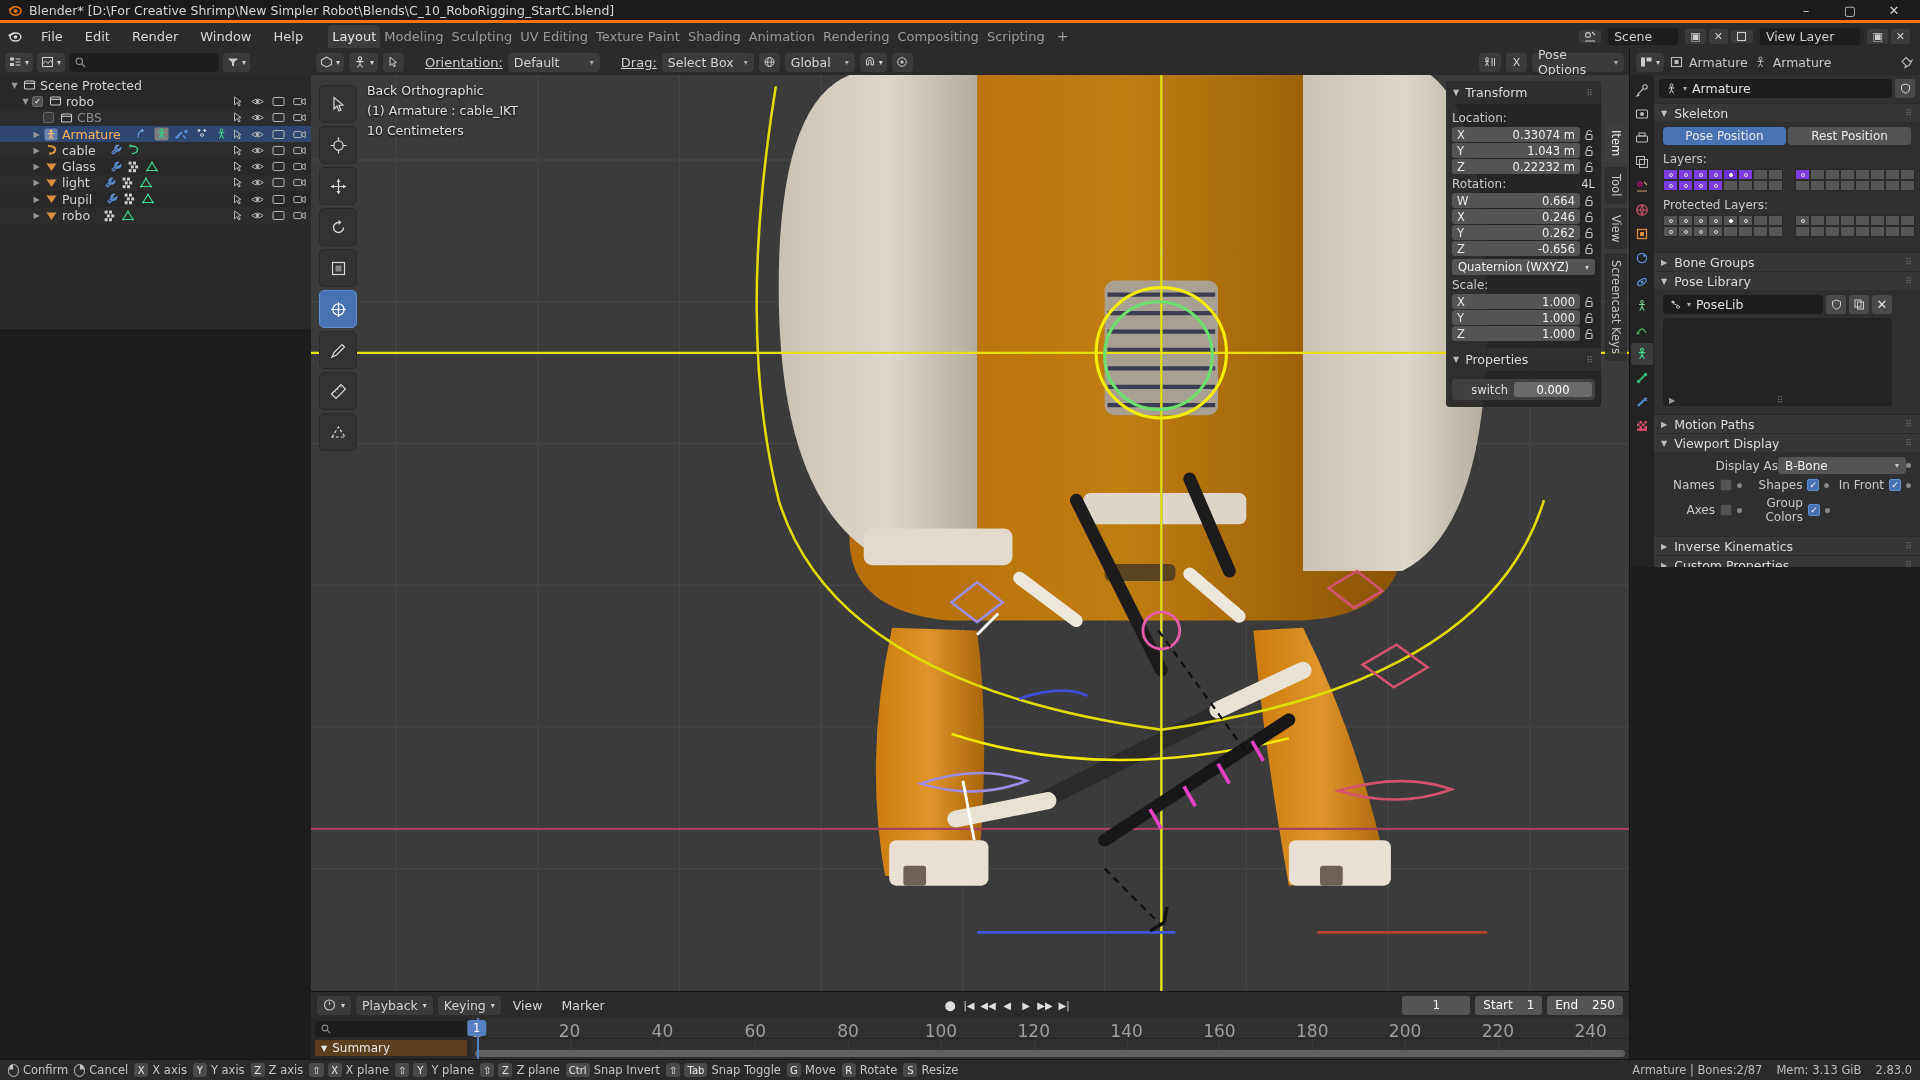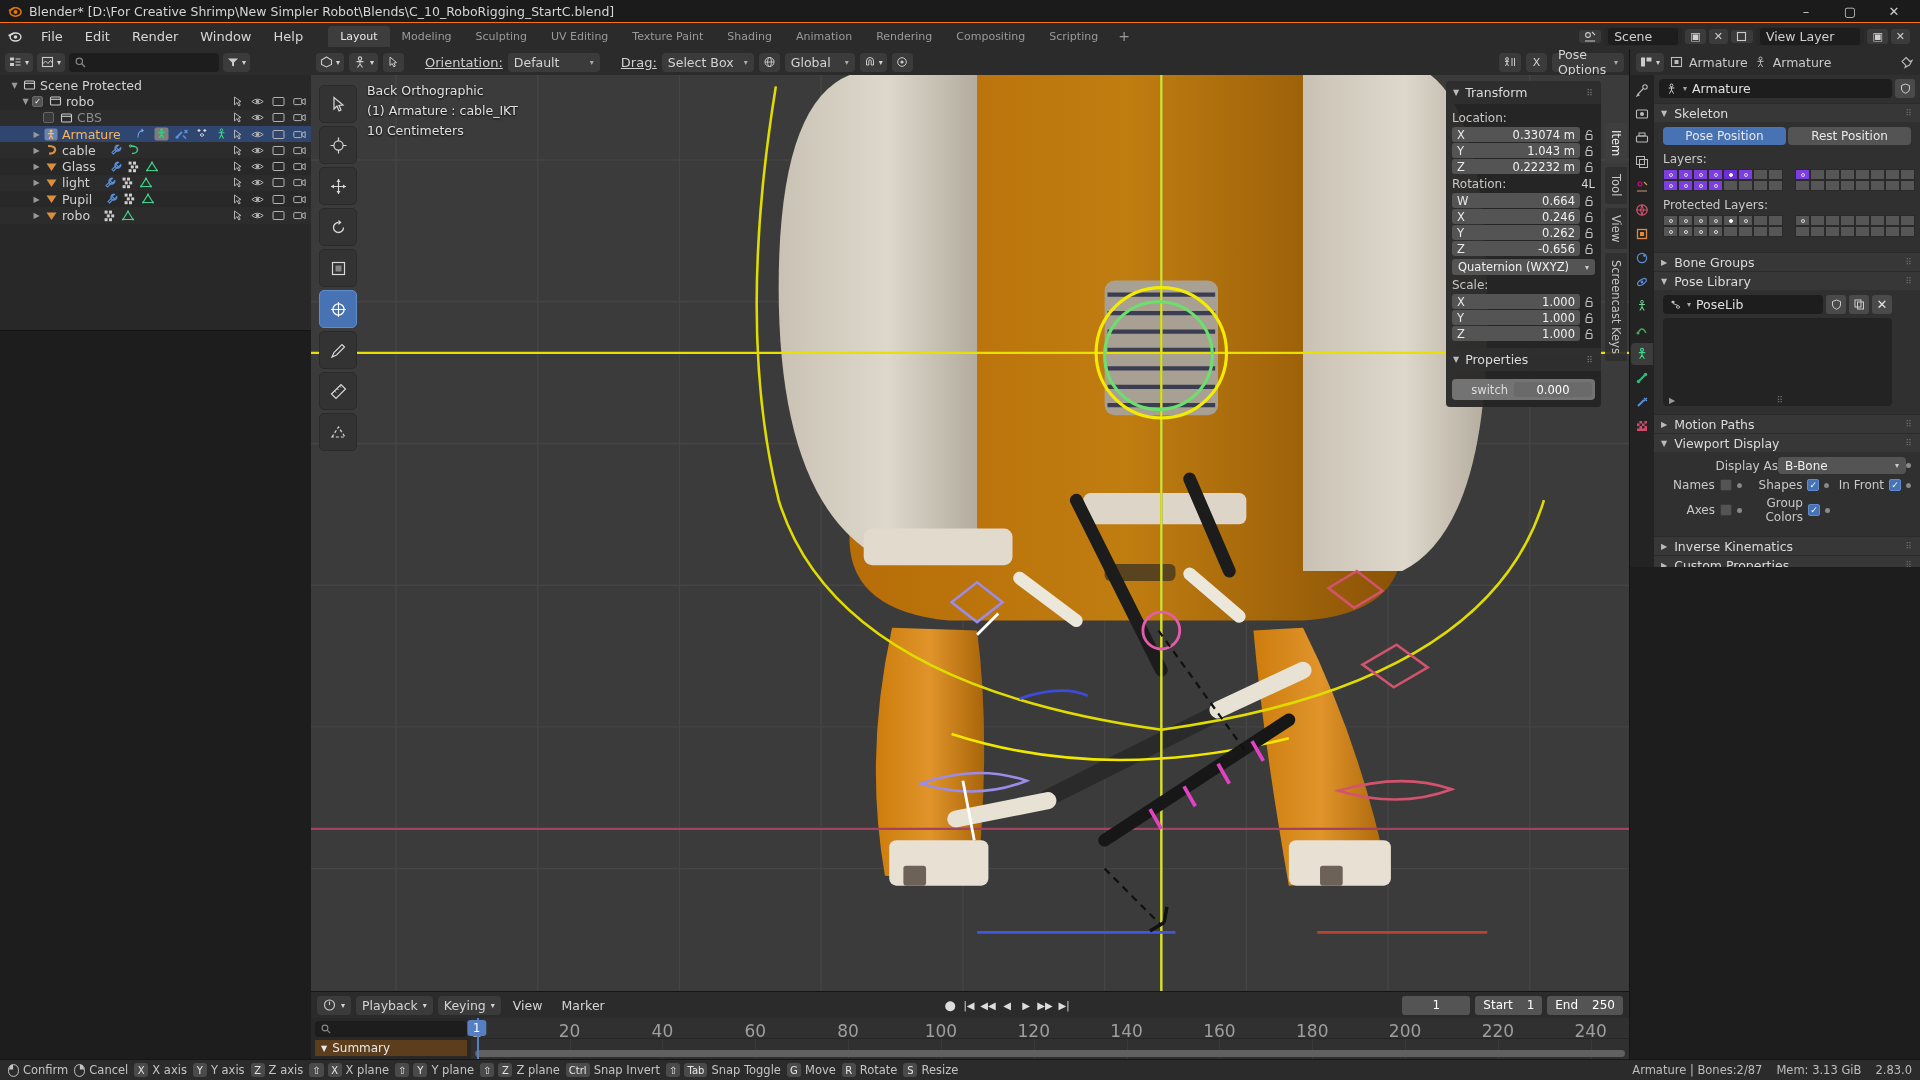--- a/index.html
+++ b/index.html
@@ -9,35 +9,35 @@
     font-size:13px;
     color:#e4e4e4;
     background:#1d1d1d;
     -webkit-font-smoothing:antialiased;
   }
   .app{ width:1920px; height:1080px; position:relative; display:flex; flex-direction:column; }
 
   
   .titlebar{
     height:23px; background:#1b1b1b; display:flex; align-items:center;
-    padding:0 4px; flex:0 0 23px; border-bottom:1px solid #f97316;
+    padding:0 4px; flex:0 0 23px; border-bottom:3px solid #f97316;
   }
   .tb-logo{ width:16px;height:16px;margin:0 6px 0 3px;flex:0 0 16px; }
   .tb-title{ font-size:12.5px; color:#d6d6d6; white-space:nowrap; }
   .tb-spacer{ flex:1; }
   .winbtn{ width:44px;height:22px;display:flex;align-items:center;justify-content:center;color:#d0d0d0;font-size:13px; }
 
   
   .menubar{
     height:26px;background:#2b2b2b;display:flex;align-items:center;padding:0 4px;flex:0 0 26px;
   }
   .mb-logo{width:22px;height:20px;display:flex;align-items:center;justify-content:center;margin-right:4px;}
   .mb-item{ padding:3px 11px; font-size:13px; color:#d8d8d8; border-radius:3px; }
   .wsp{ display:flex; align-items:center; margin-left:14px; }
-  .wsp-tab{ padding:4px 12px; font-size:11px; color:#9a9a9a; border-radius:4px 4px 0 0; }
+  .wsp-tab{ padding:4px 4px; font-size:13px; color:#9a9a9a; border-radius:4px 4px 0 0; }
   .wsp-tab.active{ background:#3d3d3d; color:#e8e8e8; }
   .wsp-plus{ padding:3px 8px; color:#9a9a9a; font-size:14px; }
   .mb-right{ margin-left:auto; display:flex; align-items:center; gap:3px; padding-right:6px; }
   .scene-field{
     display:flex;align-items:center;background:#282828;border-radius:4px;height:19px;
     padding:0 4px;gap:4px;font-size:12.5px;color:#d0d0d0;
   }
   .scene-field .nm{ background:#1d1d1d;border-radius:3px;padding:1px 26px 1px 6px; }
   .mini-btn{ background:#3b3b3b;border-radius:3px;padding:1px 5px;font-size:11px;color:#cfcfcf; }
 
@@ -122,21 +122,21 @@
   .np-field .k{ color:#e8e8e8; }
   .np-field .v{ margin-left:auto; }
   .np-lock{ width:11px;height:12px;flex:0 0 11px; }
   .np-rotlbl{ display:flex;align-items:center; }
   .np-rotlbl .r4l{ margin-left:auto;font-size:11.5px;color:#d8d8d8; }
   .np-select{
     background:#545454;border-radius:3px;height:16px;display:flex;align-items:center;
     padding:0 6px;font-size:11.5px;color:#f0f0f0;margin-top:3px;
   }
   .np-select .cv{ margin-left:auto;font-size:8px;color:#ccc; }
-  .np-prop{ display:flex;align-items:center;background:#737373;border-radius:4px;padding:3px; margin-top:4px;}
+  .np-prop{ display:flex;align-items:center;background:#404040;border-radius:4px;padding:3px; margin-top:4px;}
   .np-prop .lb{ font-size:11.5px;color:#dcdcdc;margin-left:auto;margin-right:6px; }
   .np-prop .vf{ background:#6a6a6a;border-radius:3px;height:15px;width:78px;display:flex;
                 align-items:center;justify-content:center;font-size:11.5px;color:#fff; }
 
   
   .ntabs{ position:absolute; right:2px; top:48px; width:22px; z-index:7; display:flex; flex-direction:column; gap:4px; }
   .ntab{
     background:rgba(48,48,48,0.92); border-radius:3px 0 0 3px; width:22px;
     display:flex; align-items:center; justify-content:center; padding:7px 0;
     font-size:11.5px; color:#c6c6c6;
@@ -825,21 +825,21 @@
         </span>
         <span class="vp-right">
           <span class="vp-icbtn">
             <svg width="14" height="12" viewBox="0 0 14 12">
                 <circle cx="4" cy="3" r="1.4" fill="none" stroke="#ccc" stroke-width="1"></circle>
                 <path d="M4 4.4 L4 7 M2 5.4 L6 5.4 M4 7 L2.5 10 M4 7 L5.5 10" stroke="#ccc" stroke-width="1"></path>
                 <path d="M9 2 L9 10 M11.5 2 L11.5 10" stroke="#ccc" stroke-width="1"></path>
               </svg>
           </span>
           <span class="vp-icbtn">X</span>
-          <span class="vp-drop" style="width:72px;">
+          <span class="vp-drop" style="width:92px;">
             <span>Pose Options</span>
             <span class="cv">▾</span>
           </span>
         </span>
       </div>
 
       <div class="viewport">
 
         <svg class="vp-canvas" viewBox="0 0 930 755" preserveAspectRatio="none">
           <defs>

